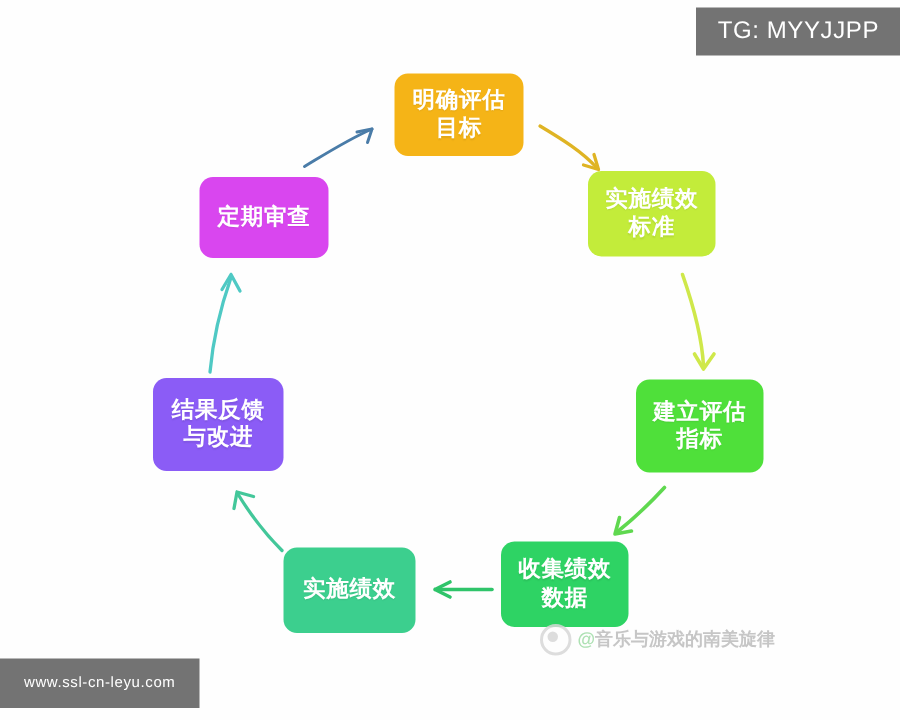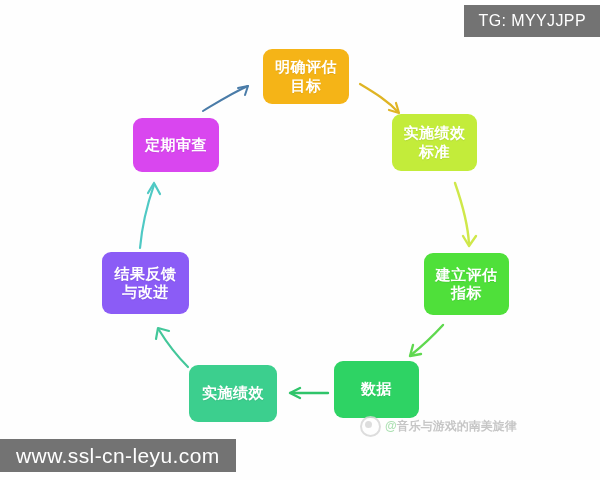--- a/index.html
+++ b/index.html
@@ -74,21 +74,21 @@
     right: 0;
     top: 5px;
     height: 32px;
     padding: 0 14px;
   }
   #wm-site {
     left: 0;
     bottom: 8px;
     height: 33px;
     padding: 0 16px;
-    font-size: 21px;
+    font-size: 10px;
   }
   #wm-weibo {
     position: absolute;
     left: 360px;
     top: 416px;
     display: flex;
     align-items: center;
     gap: 4px;
     z-index: 5;
     color: #cfcfcf;
@@ -179,20 +179,21 @@
       </span>
   </div>
   <div class="node" id="node-2" style="background-color: rgb(79, 224, 58); text-align: center;">
     <span>
         <span>建立评估</span>
         <span>指标</span>
       </span>
   </div>
   <div class="node" id="node-3" style="background-color: rgb(46, 211, 100);">
     <span>
+        <span>收集绩效</span>
         <span>数据</span>
       </span>
   </div>
   <div class="node" id="node-4" style="background-color: rgb(60, 207, 142);">
     <span>
         <span>实施绩效</span>
       </span>
   </div>
   <div class="node" id="node-5" style="background-color: #8b5cf6;">
     <span>

